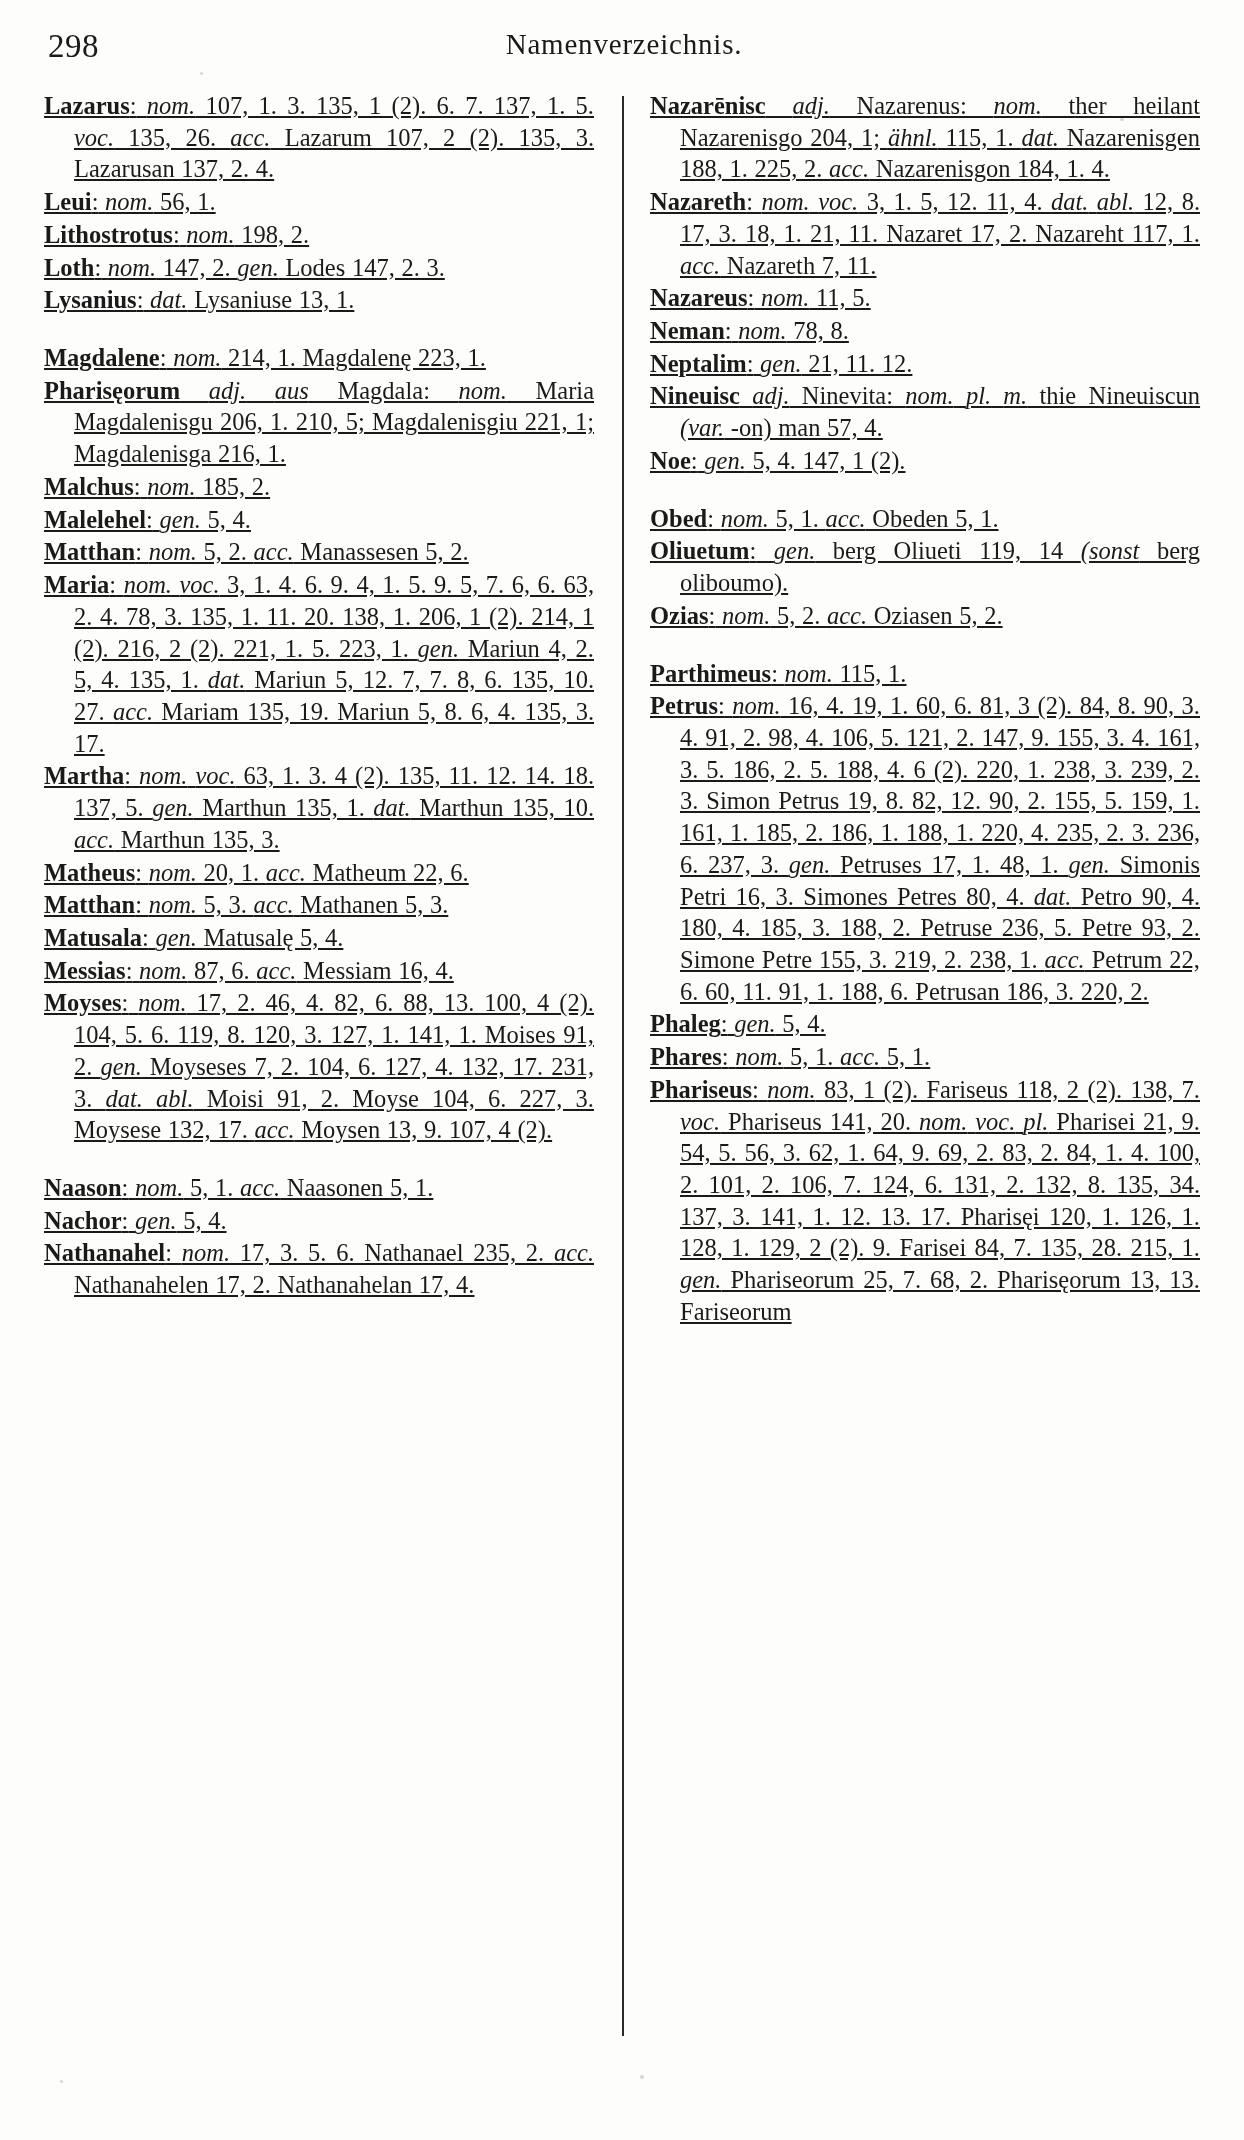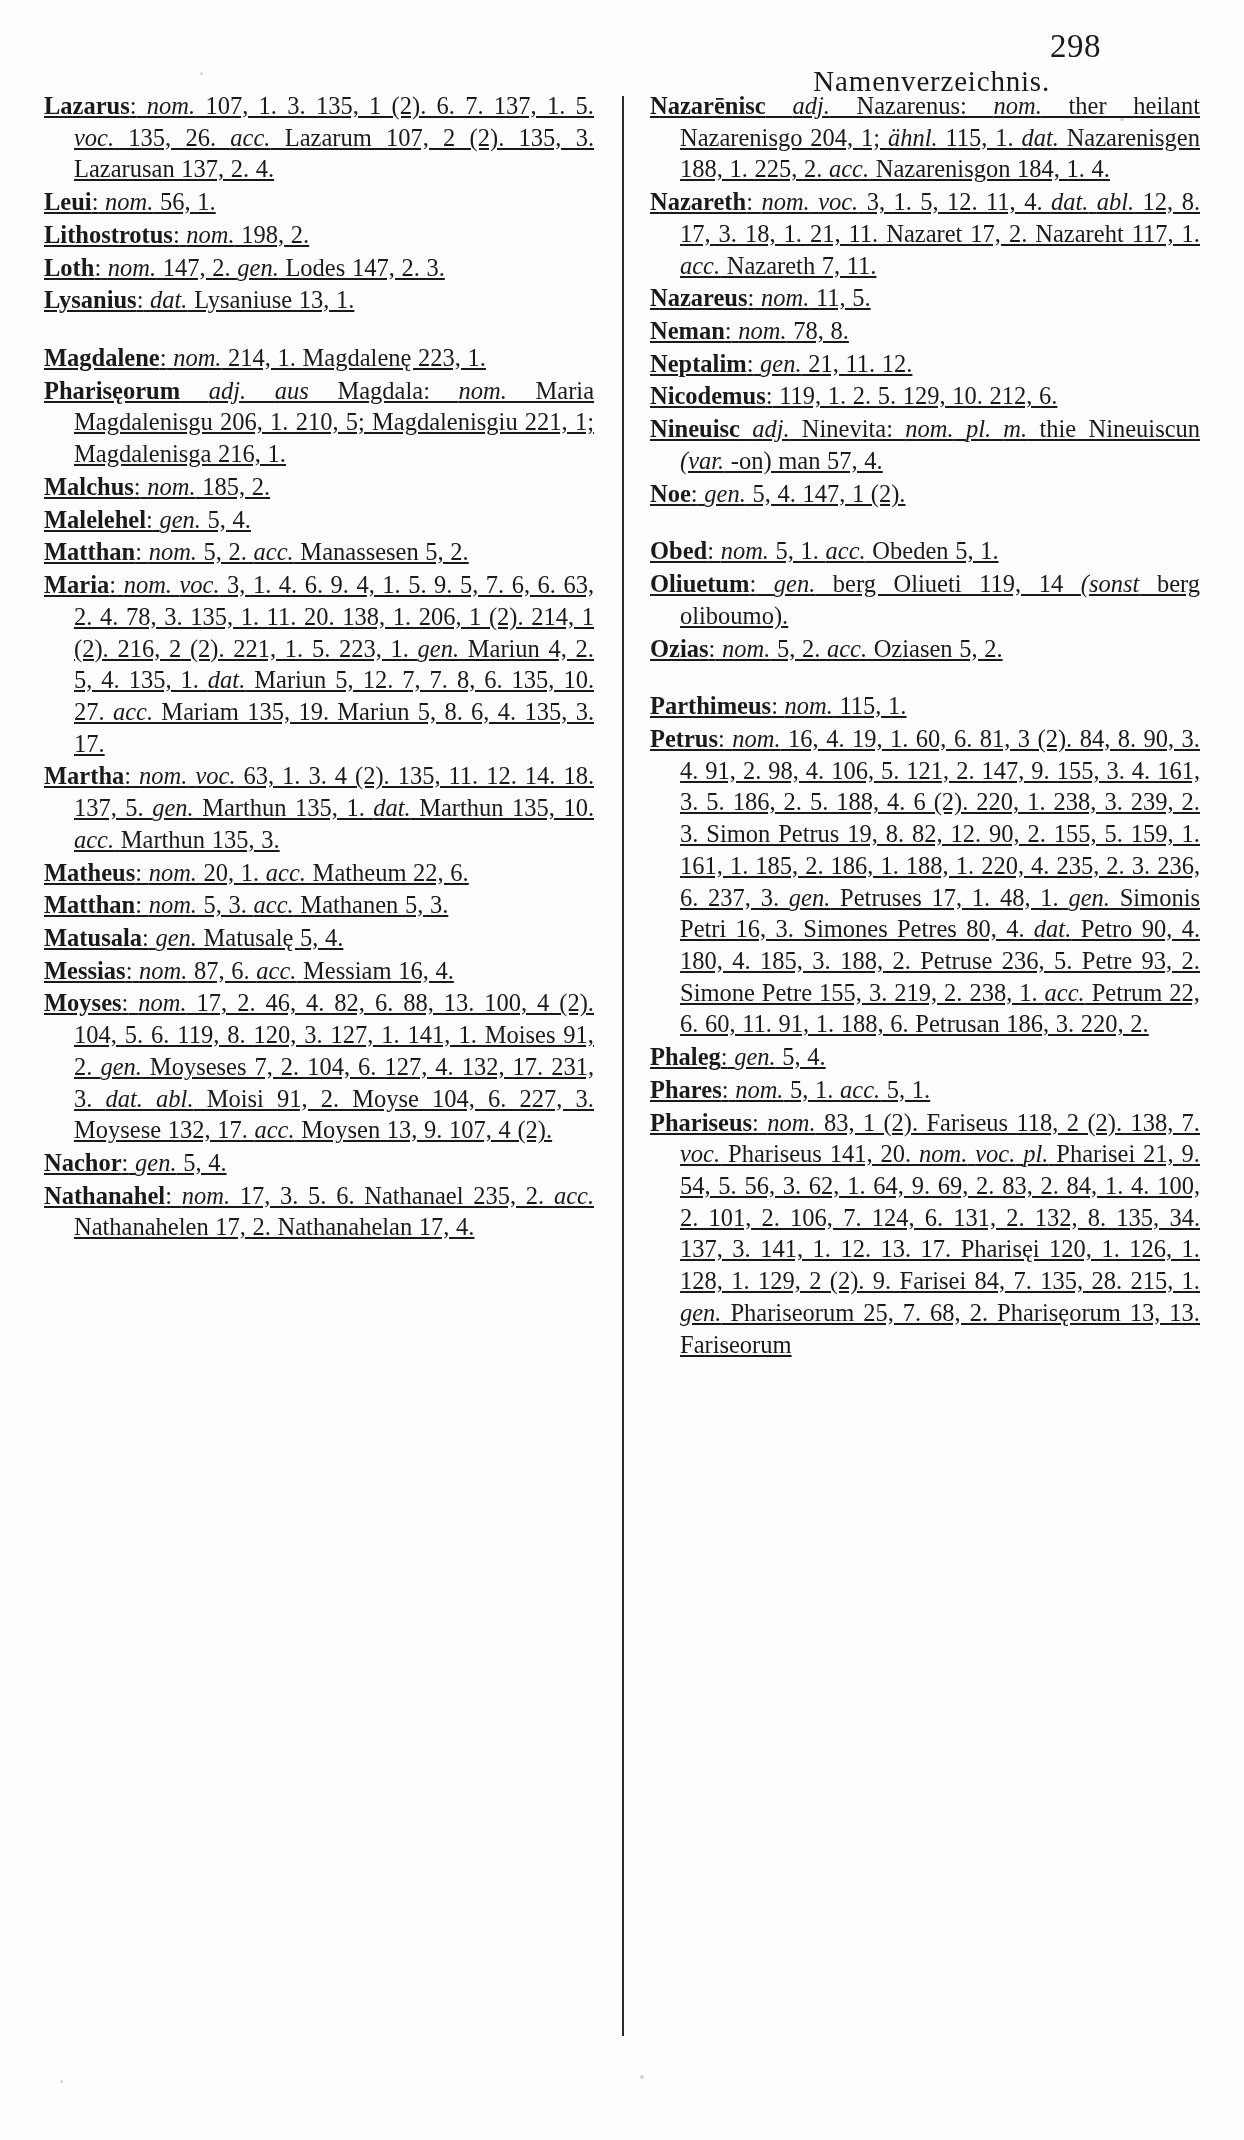--- a/index.html
+++ b/index.html
@@ -17,26 +17,25 @@
   .page {
     position: relative;
     width: 1244px;
     height: 2140px;
     box-sizing: border-box;
     padding: 28px 44px 20px 44px;
     background: #fdfdfb;
   }
   .header {
     display: flex;
-    align-items: flex-end;
+    align-items: flex-start;
     justify-content: flex-start;
     height: 48px;
     font-size: 31px;
     letter-spacing: 0.5px;
-    flex-direction: column;
   }
   .folio {
     width: 150px;
     font-size: 33px;
     font-family: "Liberation Serif", serif;
     padding-left: 4px;
   }
   .running-title {
     flex: 1;
     text-align: center;
@@ -118,30 +117,30 @@
         <p class="entry"><span class="hw">Malchus</span><span>:</span><span> <span class="it">nom.</span> 185, 2.</span></p>
         <p class="entry"><span class="hw">Malelehel</span><span>:</span><span> <span class="it">gen.</span> 5, 4.</span></p>
         <p class="entry"><span class="hw">Matthan</span><span>:</span><span> <span class="it">nom.</span> 5, 2. <span class="it">acc.</span> Manassesen 5, 2.</span></p>
         <p class="entry"><span class="hw">Maria</span><span>:</span><span> <span class="it">nom.</span> <span class="it">voc.</span> 3, 1. 4. 6. 9. 4, 1. 5. 9. 5, 7. 6, 6. 63, 2. 4. 78, 3. 135, 1. 11. 20. 138, 1. 206, 1 (2). 214, 1 (2). 216, 2 (2). 221, 1. 5. 223, 1. <span class="it">gen.</span> Mariun 4, 2. 5, 4. 135, 1. <span class="it">dat.</span> Mariun 5, 12. 7, 7. 8, 6. 135, 10. 27. <span class="it">acc.</span> Mariam 135, 19. Mariun 5, 8. 6, 4. 135, 3. 17.</span></p>
         <p class="entry"><span class="hw">Martha</span><span>:</span><span> <span class="it">nom.</span> <span class="it">voc.</span> 63, 1. 3. 4 (2). 135, 11. 12. 14. 18. 137, 5. <span class="it">gen.</span> Marthun 135, 1. <span class="it">dat.</span> Marthun 135, 10. <span class="it">acc.</span> Marthun 135, 3.</span></p>
         <p class="entry"><span class="hw">Matheus</span><span>:</span><span> <span class="it">nom.</span> 20, 1. <span class="it">acc.</span> Matheum 22, 6.</span></p>
         <p class="entry"><span class="hw">Matthan</span><span>:</span><span> <span class="it">nom.</span> 5, 3. <span class="it">acc.</span> Mathanen 5, 3.</span></p>
         <p class="entry"><span class="hw">Matusala</span><span>:</span><span> <span class="it">gen.</span> Matusalę 5, 4.</span></p>
         <p class="entry"><span class="hw">Messias</span><span>:</span><span> <span class="it">nom.</span> 87, 6. <span class="it">acc.</span> Messiam 16, 4.</span></p>
         <p class="entry"><span class="hw">Moyses</span><span>:</span><span> <span class="it">nom.</span> 17, 2. 46, 4. 82, 6. 88, 13. 100, 4 (2). 104, 5. 6. 119, 8. 120, 3. 127, 1. 141, 1. Moises 91, 2. <span class="it">gen.</span> Moyseses 7, 2. 104, 6. 127, 4. 132, 17. 231, 3. <span class="it">dat.</span> <span class="it">abl.</span> Moisi 91, 2. Moyse 104, 6. 227, 3. Moysese 132, 17. <span class="it">acc.</span> Moysen 13, 9. 107, 4 (2).</span></p>
+        <p class="entry gap"><span class="hw">Naason</span><span>:</span><span> <span class="it">nom.</span> 5, 1. <span class="it">acc.</span> Naasonen 5, 1.</span></p>
         <p class="entry"><span class="hw">Nachor</span><span>:</span><span> <span class="it">gen.</span> 5, 4.</span></p>
         <p class="entry"><span class="hw">Nathanahel</span><span>:</span><span> <span class="it">nom.</span> 17, 3. 5. 6. Nathanael 235, 2. <span class="it">acc.</span> Nathanahelen 17, 2. Nathanahelan 17, 4.</span></p>
       </div>
     <div class="col right" id="col-right">
         <p class="entry"><span class="hw">Nazarēnisc</span><span></span><span> <span class="it">adj.</span> Nazarenus: <span class="it">nom.</span> ther heilant Nazarenisgo 204, 1; <span class="it">ähnl.</span> 115, 1. <span class="it">dat.</span> Nazarenisgen 188, 1. 225, 2. <span class="it">acc.</span> Nazarenisgon 184, 1. 4.</span></p>
         <p class="entry"><span class="hw">Nazareth</span><span>:</span><span> <span class="it">nom.</span> <span class="it">voc.</span> 3, 1. 5, 12. 11, 4. <span class="it">dat.</span> <span class="it">abl.</span> 12, 8. 17, 3. 18, 1. 21, 11. Nazaret 17, 2. Nazareht 117, 1. <span class="it">acc.</span> Nazareth 7, 11.</span></p>
         <p class="entry"><span class="hw">Nazareus</span><span>:</span><span> <span class="it">nom.</span> 11, 5.</span></p>
         <p class="entry"><span class="hw">Neman</span><span>:</span><span> <span class="it">nom.</span> 78, 8.</span></p>
         <p class="entry"><span class="hw">Neptalim</span><span>:</span><span> <span class="it">gen.</span> 21, 11. 12.</span></p>
-        <p class="entry"><span class="hw">Nicodemus</span><span>:</span><span> 119, 1. 2. 5. 129, 10. 212, 6.</span></p>
         <p class="entry"><span class="hw">Nineuisc</span><span></span><span> <span class="it">adj.</span> Ninevita: <span class="it">nom.</span> <span class="it">pl.</span> <span class="it">m.</span> thie Nineuiscun <span class="it">(var.</span> -on) man 57, 4.</span></p>
         <p class="entry"><span class="hw">Noe</span><span>:</span><span> <span class="it">gen.</span> 5, 4. 147, 1 (2).</span></p>
         <p class="entry gap"><span class="hw">Obed</span><span>:</span><span> <span class="it">nom.</span> 5, 1. <span class="it">acc.</span> Obeden 5, 1.</span></p>
         <p class="entry"><span class="hw">Oliuetum</span><span>:</span><span> <span class="it">gen.</span> berg Oliueti 119, 14 <span class="it">(sonst</span> berg oliboumo).</span></p>
         <p class="entry"><span class="hw">Ozias</span><span>:</span><span> <span class="it">nom.</span> 5, 2. <span class="it">acc.</span> Oziasen 5, 2.</span></p>
         <p class="entry gap"><span class="hw">Parthimeus</span><span>:</span><span> <span class="it">nom.</span> 115, 1.</span></p>
         <p class="entry"><span class="hw">Petrus</span><span>:</span><span> <span class="it">nom.</span> 16, 4. 19, 1. 60, 6. 81, 3 (2). 84, 8. 90, 3. 4. 91, 2. 98, 4. 106, 5. 121, 2. 147, 9. 155, 3. 4. 161, 3. 5. 186, 2. 5. 188, 4. 6 (2). 220, 1. 238, 3. 239, 2. 3. Simon Petrus 19, 8. 82, 12. 90, 2. 155, 5. 159, 1. 161, 1. 185, 2. 186, 1. 188, 1. 220, 4. 235, 2. 3. 236, 6. 237, 3. <span class="it">gen.</span> Petruses 17, 1. 48, 1. <span class="it">gen.</span> Simonis Petri 16, 3. Simones Petres 80, 4. <span class="it">dat.</span> Petro 90, 4. 180, 4. 185, 3. 188, 2. Petruse 236, 5. Petre 93, 2. Simone Petre 155, 3. 219, 2. 238, 1. <span class="it">acc.</span> Petrum 22, 6. 60, 11. 91, 1. 188, 6. Petrusan 186, 3. 220, 2.</span></p>
         <p class="entry"><span class="hw">Phaleg</span><span>:</span><span> <span class="it">gen.</span> 5, 4.</span></p>
         <p class="entry"><span class="hw">Phares</span><span>:</span><span> <span class="it">nom.</span> 5, 1. <span class="it">acc.</span> 5, 1.</span></p>
         <p class="entry"><span class="hw">Phariseus</span><span>:</span><span> <span class="it">nom.</span> 83, 1 (2). Fariseus 118, 2 (2). 138, 7. <span class="it">voc.</span> Phariseus 141, 20. <span class="it">nom.</span> <span class="it">voc.</span> <span class="it">pl.</span> Pharisei 21, 9. 54, 5. 56, 3. 62, 1. 64, 9. 69, 2. 83, 2. 84, 1. 4. 100, 2. 101, 2. 106, 7. 124, 6. 131, 2. 132, 8. 135, 34. 137, 3. 141, 1. 12. 13. 17. Pharisęi 120, 1. 126, 1. 128, 1. 129, 2 (2). 9. Farisei 84, 7. 135, 28. 215, 1. <span class="it">gen.</span> Phariseorum 25, 7. 68, 2. Pharisęorum 13, 13. Fariseorum</span></p>

